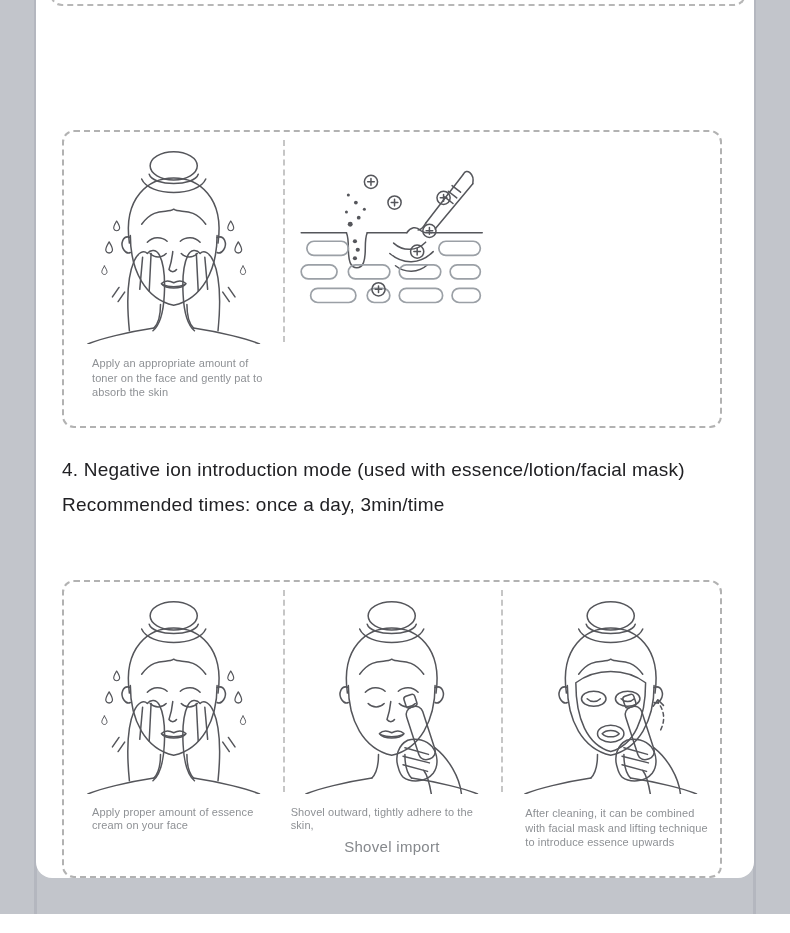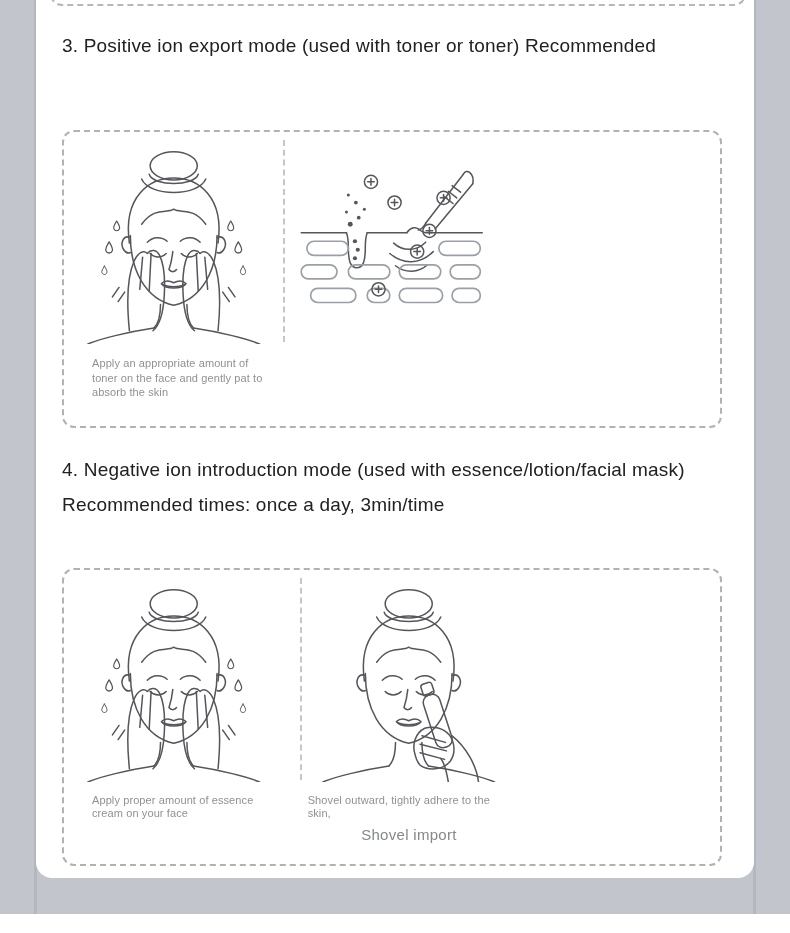--- a/index.html
+++ b/index.html
@@ -13,21 +13,21 @@
   
   .prev-box-cut{position:absolute;left:14px;top:-8px;width:692px;height:12px;
         border:2px dashed #b7b7b7;border-top:none;border-radius:0 0 12px 12px;}
   .heading{position:absolute;left:26px;width:660px;color:#212124;font-size:19px;
         line-height:35px;letter-spacing:.2px;font-weight:400;}
   .h-sec3{top:28px;}
   .h-sec4{top:452px;}
   .stepbox{position:absolute;left:26px;width:660px;height:298px;
         border:2px dashed #b2b2b2;border-radius:12px;display:flex;box-sizing:border-box;}
   .box-1{top:130px;}
-  .box-2{top:568px;gap:17px;}
+  .box-2{top:580px;}
   .cell{position:relative;width:33.333%;padding-top:14px;box-sizing:border-box;}
   .cell + .cell .vdiv{position:absolute;left:0;top:8px;height:202px;width:0;
         border-left:2px dashed #c6c6c6;}
   .art{height:202px;display:flex;justify-content:center;align-items:flex-start;}
   .art svg{height:198px;width:auto;}
   .caption{color:#8e9195;font-size:11px;line-height:1.32;letter-spacing:.1px;}
   .cap-1{padding:8px 14px 0 28px;}
   .cap-2{padding:8px 10px 0 8px;}
   .cap-3{padding:8px 12px 0 24px;}
   .cap-tight{line-height:1.18;}
@@ -122,21 +122,20 @@
 
 <div class="page">
   <div class="band"></div>
   <div class="band-edge-l"></div>
   <div class="band-edge-r"></div>
 
   <div class="card">
     <div class="prev-box-cut"></div>
 
     <div class="heading h-sec3">
-      <div>3. Positive ion export mode (used with toner or toner) Recommended</div>
     </div>
 
     <div class="stepbox box-1">
       <div class="cell">
         <div class="art">
           <svg viewBox="0 0 220 210">
             <use href="#head-shell"></use>
               <use href="#face-features"></use>
               <use href="#patting-hands"></use>
           </svg>
@@ -231,15 +230,30 @@
         <div class="art">
           <svg viewBox="0 0 220 210">
             <use href="#head-shell"></use>
               <use href="#face-features"></use>
               <use href="#device-hand"></use>
           </svg>
         </div>
         <div class="caption cap-2 cap-tight">Shovel outward, tightly adhere to the skin,</div>
         <div class="subtitle">Shovel import</div>
       </div>
+      <div class="cell">
+        <div class="vdiv"></div>
+        <div class="art">
+          <svg viewBox="0 0 220 210">
+            <use href="#head-shell"></use>
+              <use href="#mask-face"></use>
+              <use href="#device-hand"></use>
+            <g class="stroke">
+              <path d="M163,142 C168,132 167,121 160,113" stroke-dasharray="4 3.5"></path>
+              <path d="M155,117 L160,110 L166,116"></path>
+            </g>
+          </svg>
+        </div>
+        <div class="caption cap-3">After cleaning, it can be combined with facial mask and lifting technique to introduce essence upwards</div>
+      </div>
     </div>
   </div>
 </div>
 
 </body></html>

